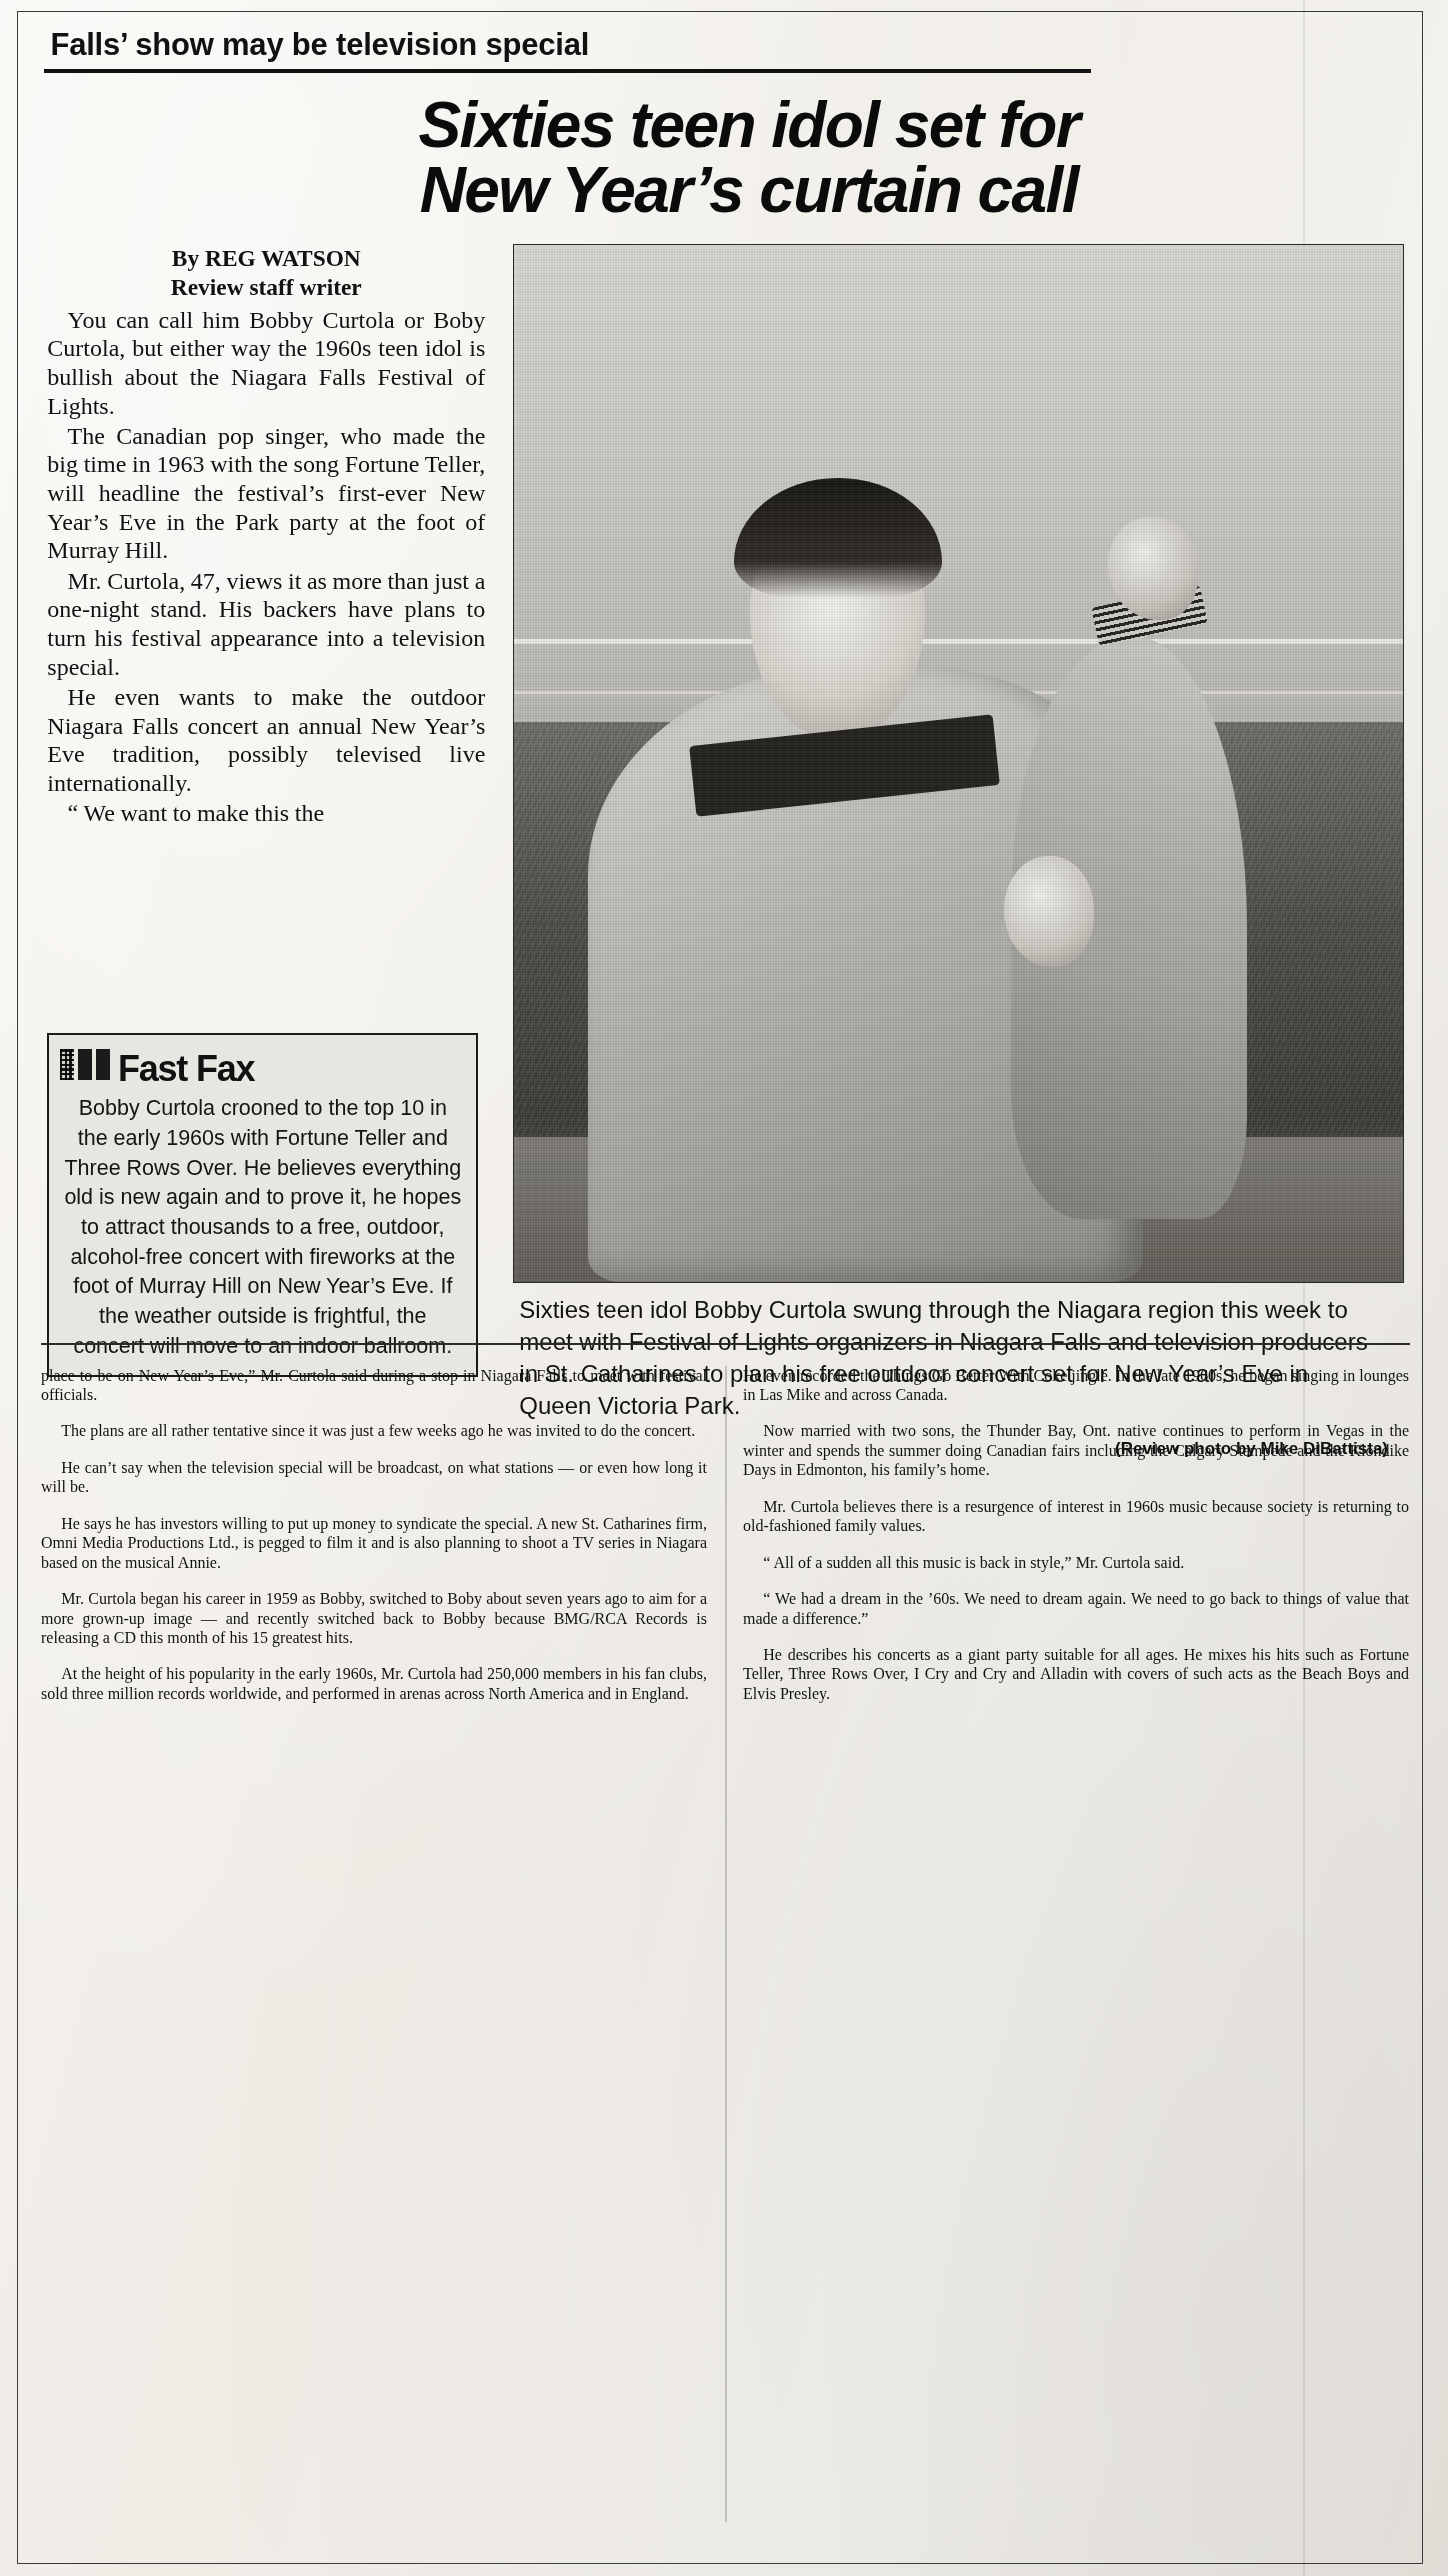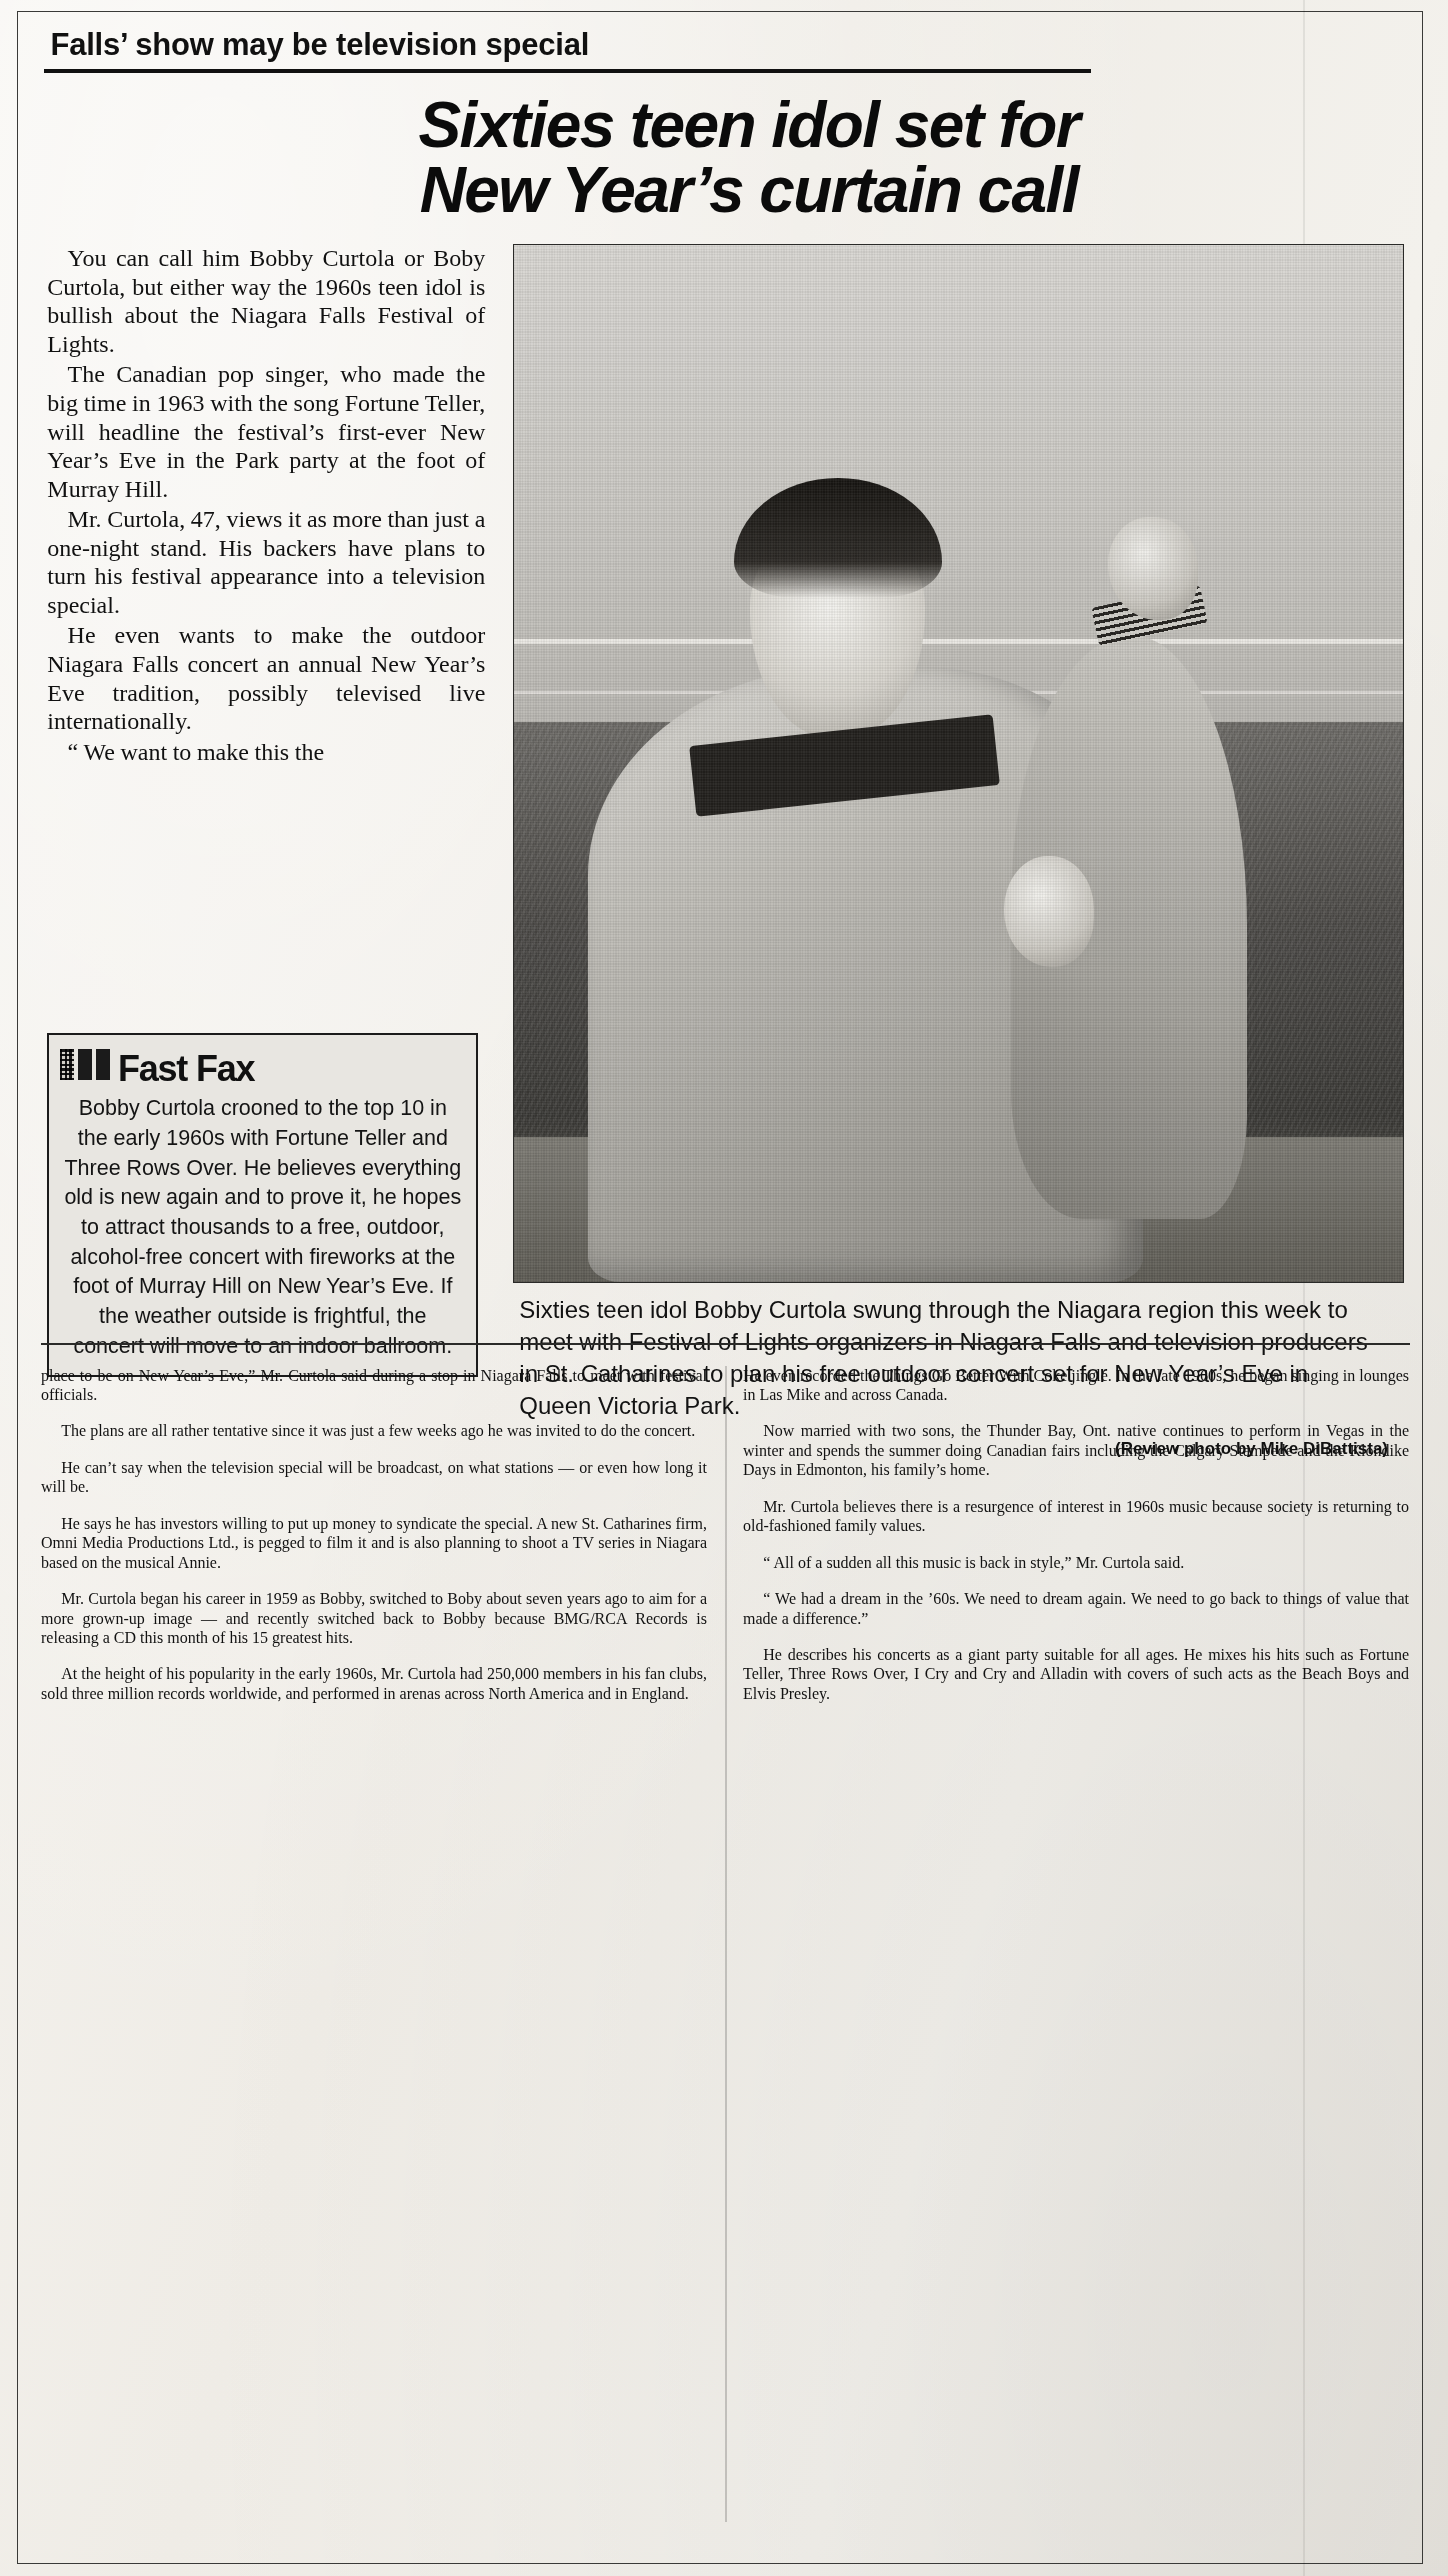--- a/index.html
+++ b/index.html
@@ -401,20 +401,24 @@
     <div class="kicker-rule"></div>
 
     <div class="headline">
       <span>Sixties teen idol set for</span>
       <span class="l2">New Year’s curtain call</span>
     </div>
 
     <div class="top-area">
 
       <div class="col-left">
+        <div class="byline">
+          <span>By REG WATSON</span>
+          <span class="line2">Review staff writer</span>
+        </div>
         <div class="body-text">
           <p class="first">You can call him Bobby Curtola or Boby Curtola, but either way the 1960s teen idol is bullish about the Niagara Falls Festival of Lights.</p>
           <p>The Canadian pop singer, who made the big time in 1963 with the song Fortune Teller, will headline the festival’s first-ever New Year’s Eve in the Park party at the foot of Murray Hill.</p>
           <p>Mr. Curtola, 47, views it as more than just a one-night stand. His backers have plans to turn his festival appearance into a television special.</p>
           <p>He even wants to make the outdoor Niagara Falls concert an annual New Year’s Eve tradition, possibly televised live internationally.</p>
           <p>“ We want to make this the</p>
         </div>
       </div>
 
       <div class="fastfax">

